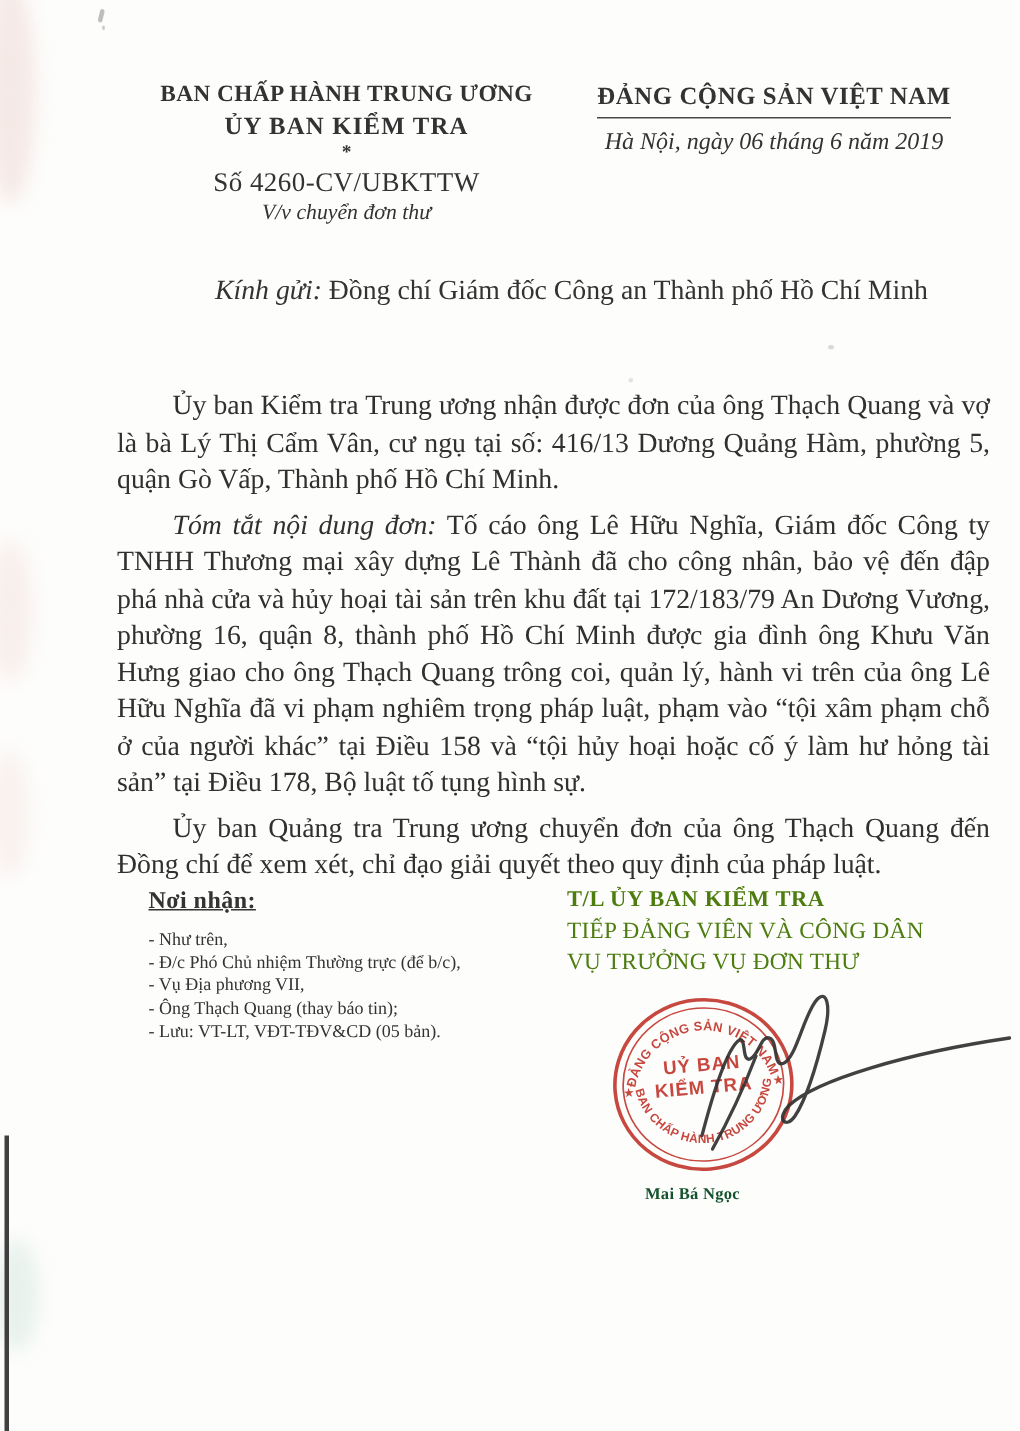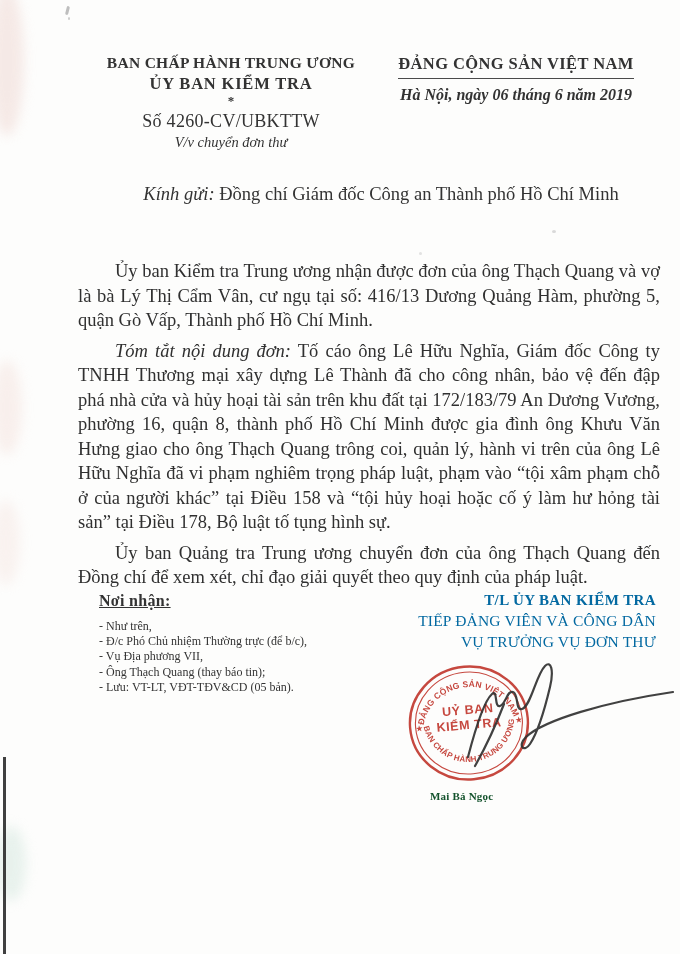--- a/index.html
+++ b/index.html
@@ -26,39 +26,39 @@
   .hdr-left { position:absolute; left:100px; top:54px; width:262px; text-align:center; color:#333; }
   .org1 { font-size:15.5px; font-weight:600; letter-spacing:.3px; white-space:nowrap; }
   .org2 { font-size:16.5px; font-weight:700; letter-spacing:.8px; margin-top:2px; }
   .org-star { font-size:13px; font-weight:700; line-height:10px; margin-top:2px; }
   .doc-number { font-size:18px; margin-top:5px; letter-spacing:.3px; }
   .doc-subject { font-size:14.5px; font-style:italic; margin-top:2px; }
 
   .hdr-right { position:absolute; left:382px; top:54px; width:268px; text-align:center; color:#333; }
   .party-name { display:inline-block; font-size:16.5px; font-weight:700; letter-spacing:.4px; white-space:nowrap;
                 border-bottom:1.5px solid #4a4a4a; padding-bottom:4px; }
-  .date-line { font-size:16px; font-weight:700; font-style:italic; margin-top:7px; white-space:nowrap; }
+  .date-line { font-size:16px; font-weight:400; font-style:italic; margin-top:7px; white-space:nowrap; }
 
   
   .kinh-gui { position:absolute; left:100px; right:18px; top:184px; text-align:center; font-size:18.5px; color:#333; }
   .kinh-gui .lbl { font-style:italic; }
 
   
   .body-text { position:absolute; left:78px; right:20px; top:259px; font-size:18.5px; line-height:24.5px;
                text-align:justify; color:#303030; }
   .body-text p { text-indent:37px; margin:0 0 6px 0; }
   .body-text .lead { font-style:italic; }
 
   
   .recipients { position:absolute; left:99px; top:592px; color:#333; }
   .recipients .rec-label { font-size:16px; font-weight:700; text-decoration:underline; letter-spacing:.3px; }
   .recipients ul { list-style:none; margin-top:9px; }
   .recipients li { font-size:12px; line-height:15.2px; white-space:nowrap; }
 
-  .sign-block { position:absolute; left:378px; top:592px; width:278px; text-align:right; color:#0369a1; }
+  .sign-block { position:absolute; left:378px; top:592px; width:278px; text-align:left; color:#4d7c0f; }
   .sign-auth { font-size:15px; font-weight:700; letter-spacing:.4px; white-space:nowrap; }
   .sign-title { font-size:15.5px; letter-spacing:.2px; margin-top:3px; white-space:nowrap; }
 
   .stamp-svg { position:absolute; left:406px; top:661px; width:126px; height:126px; opacity:.93; }
   .sig-svg   { position:absolute; left:430px; top:650px; width:250px; height:125px; }
   .signer-name { position:absolute; left:430px; top:790px; width:185px; text-align:left;
                  font-size:11px; font-weight:700; color:#14532d; letter-spacing:.2px; }
 </style>
 </head>
 <body>

